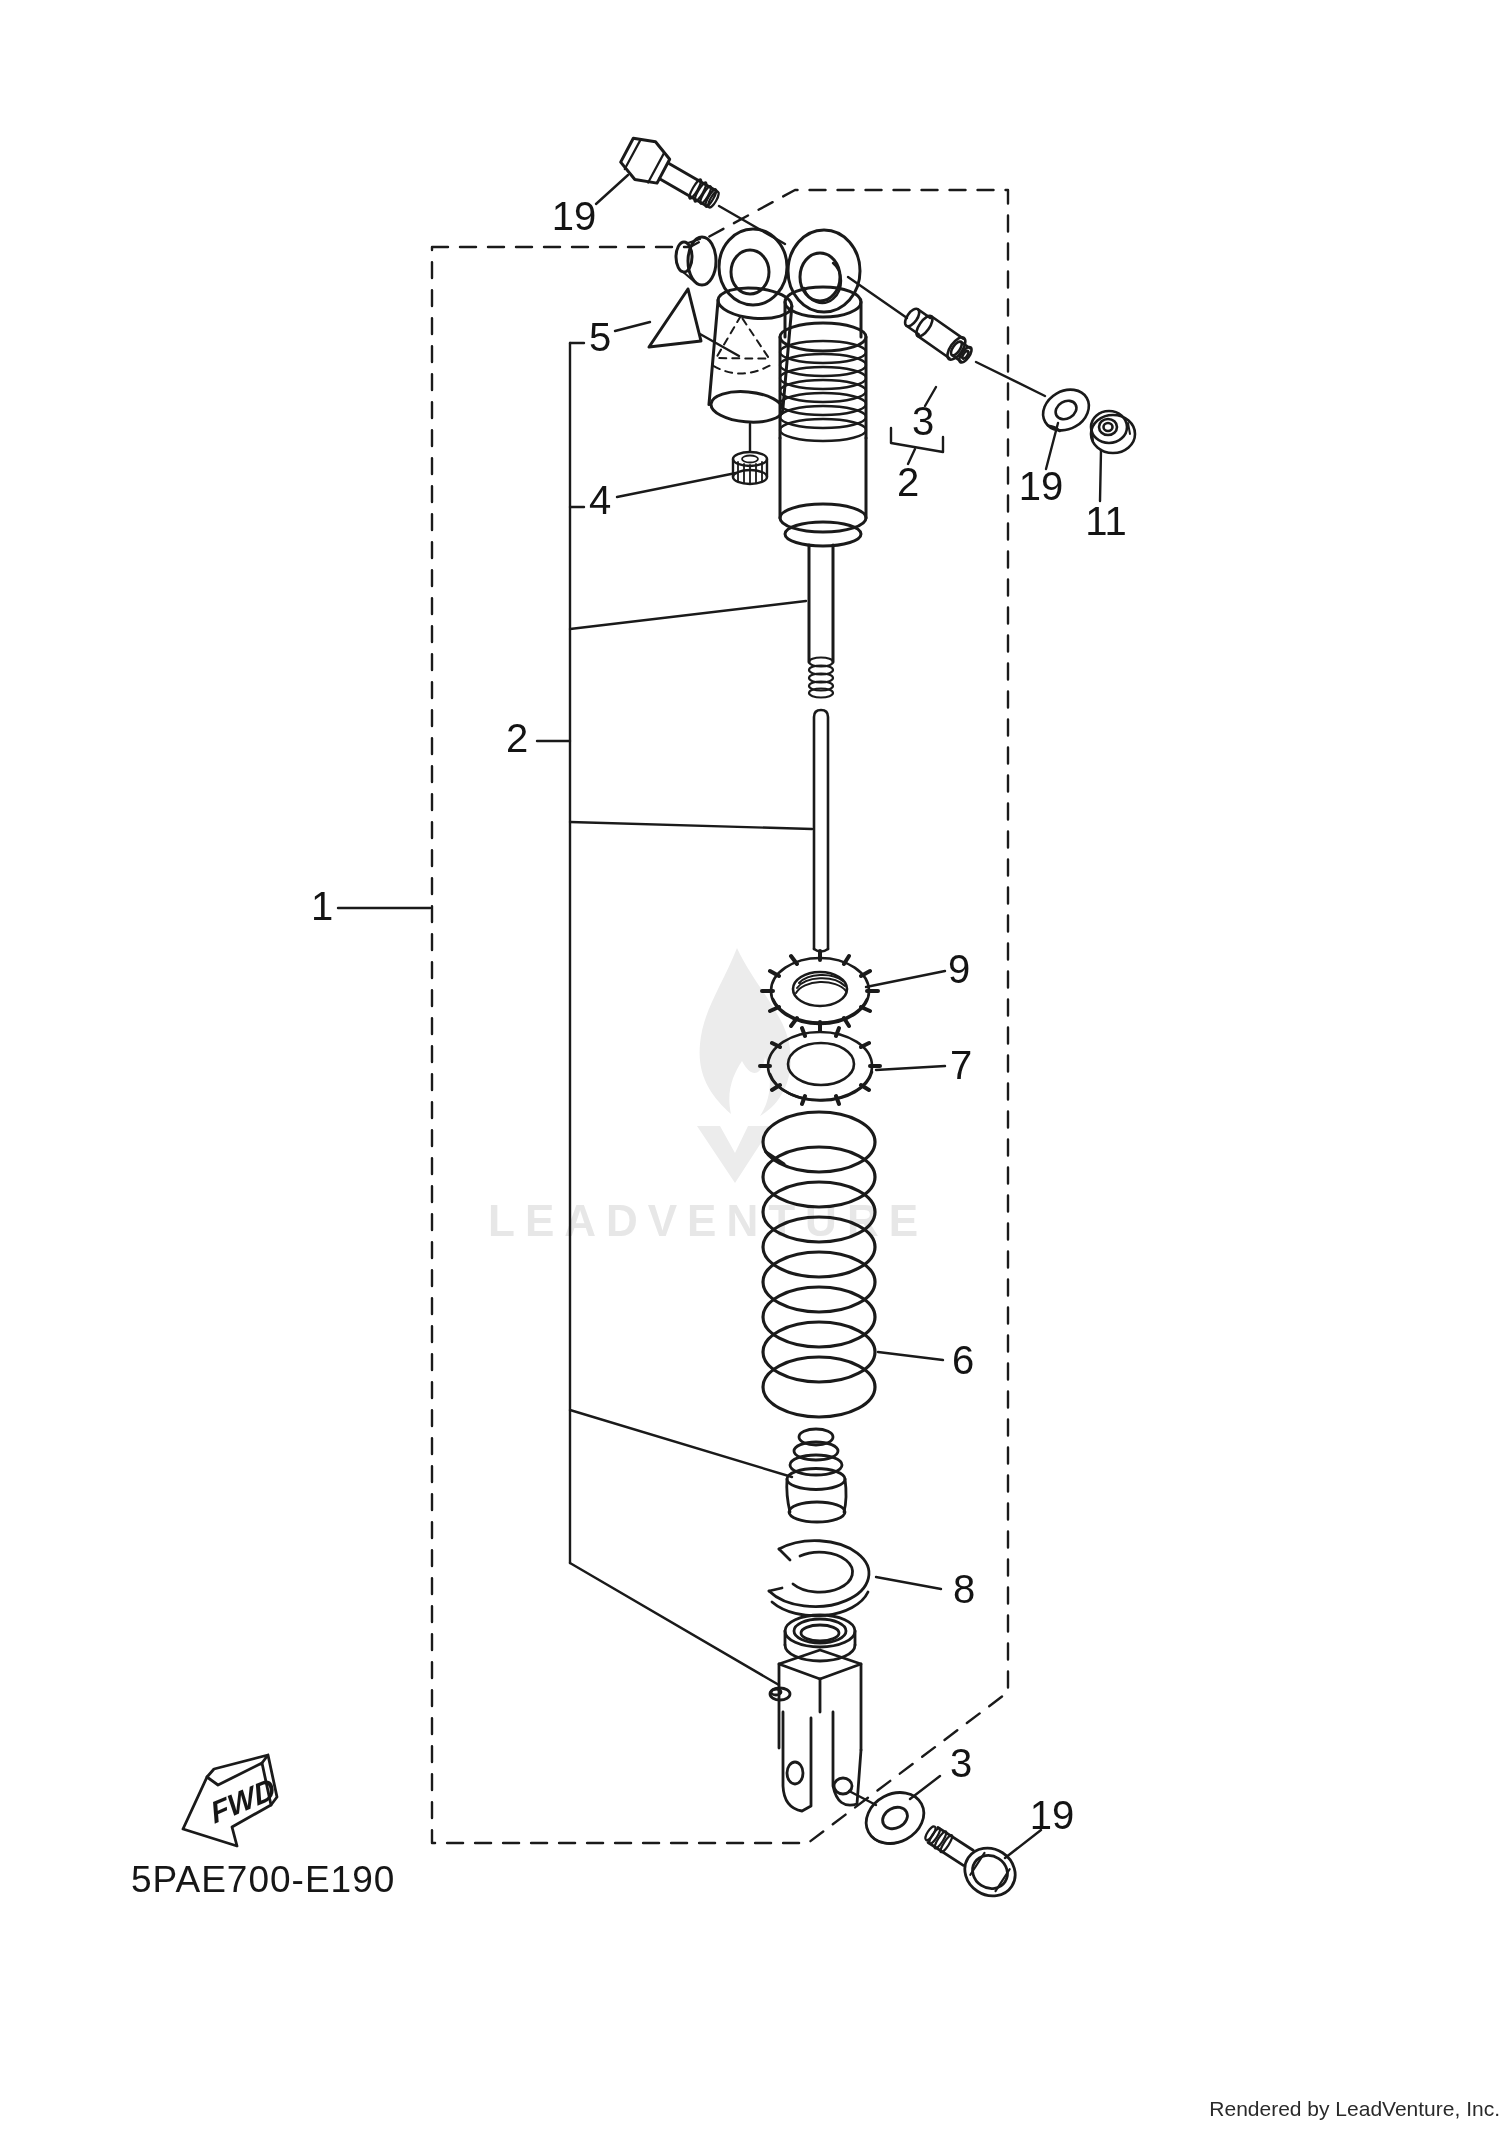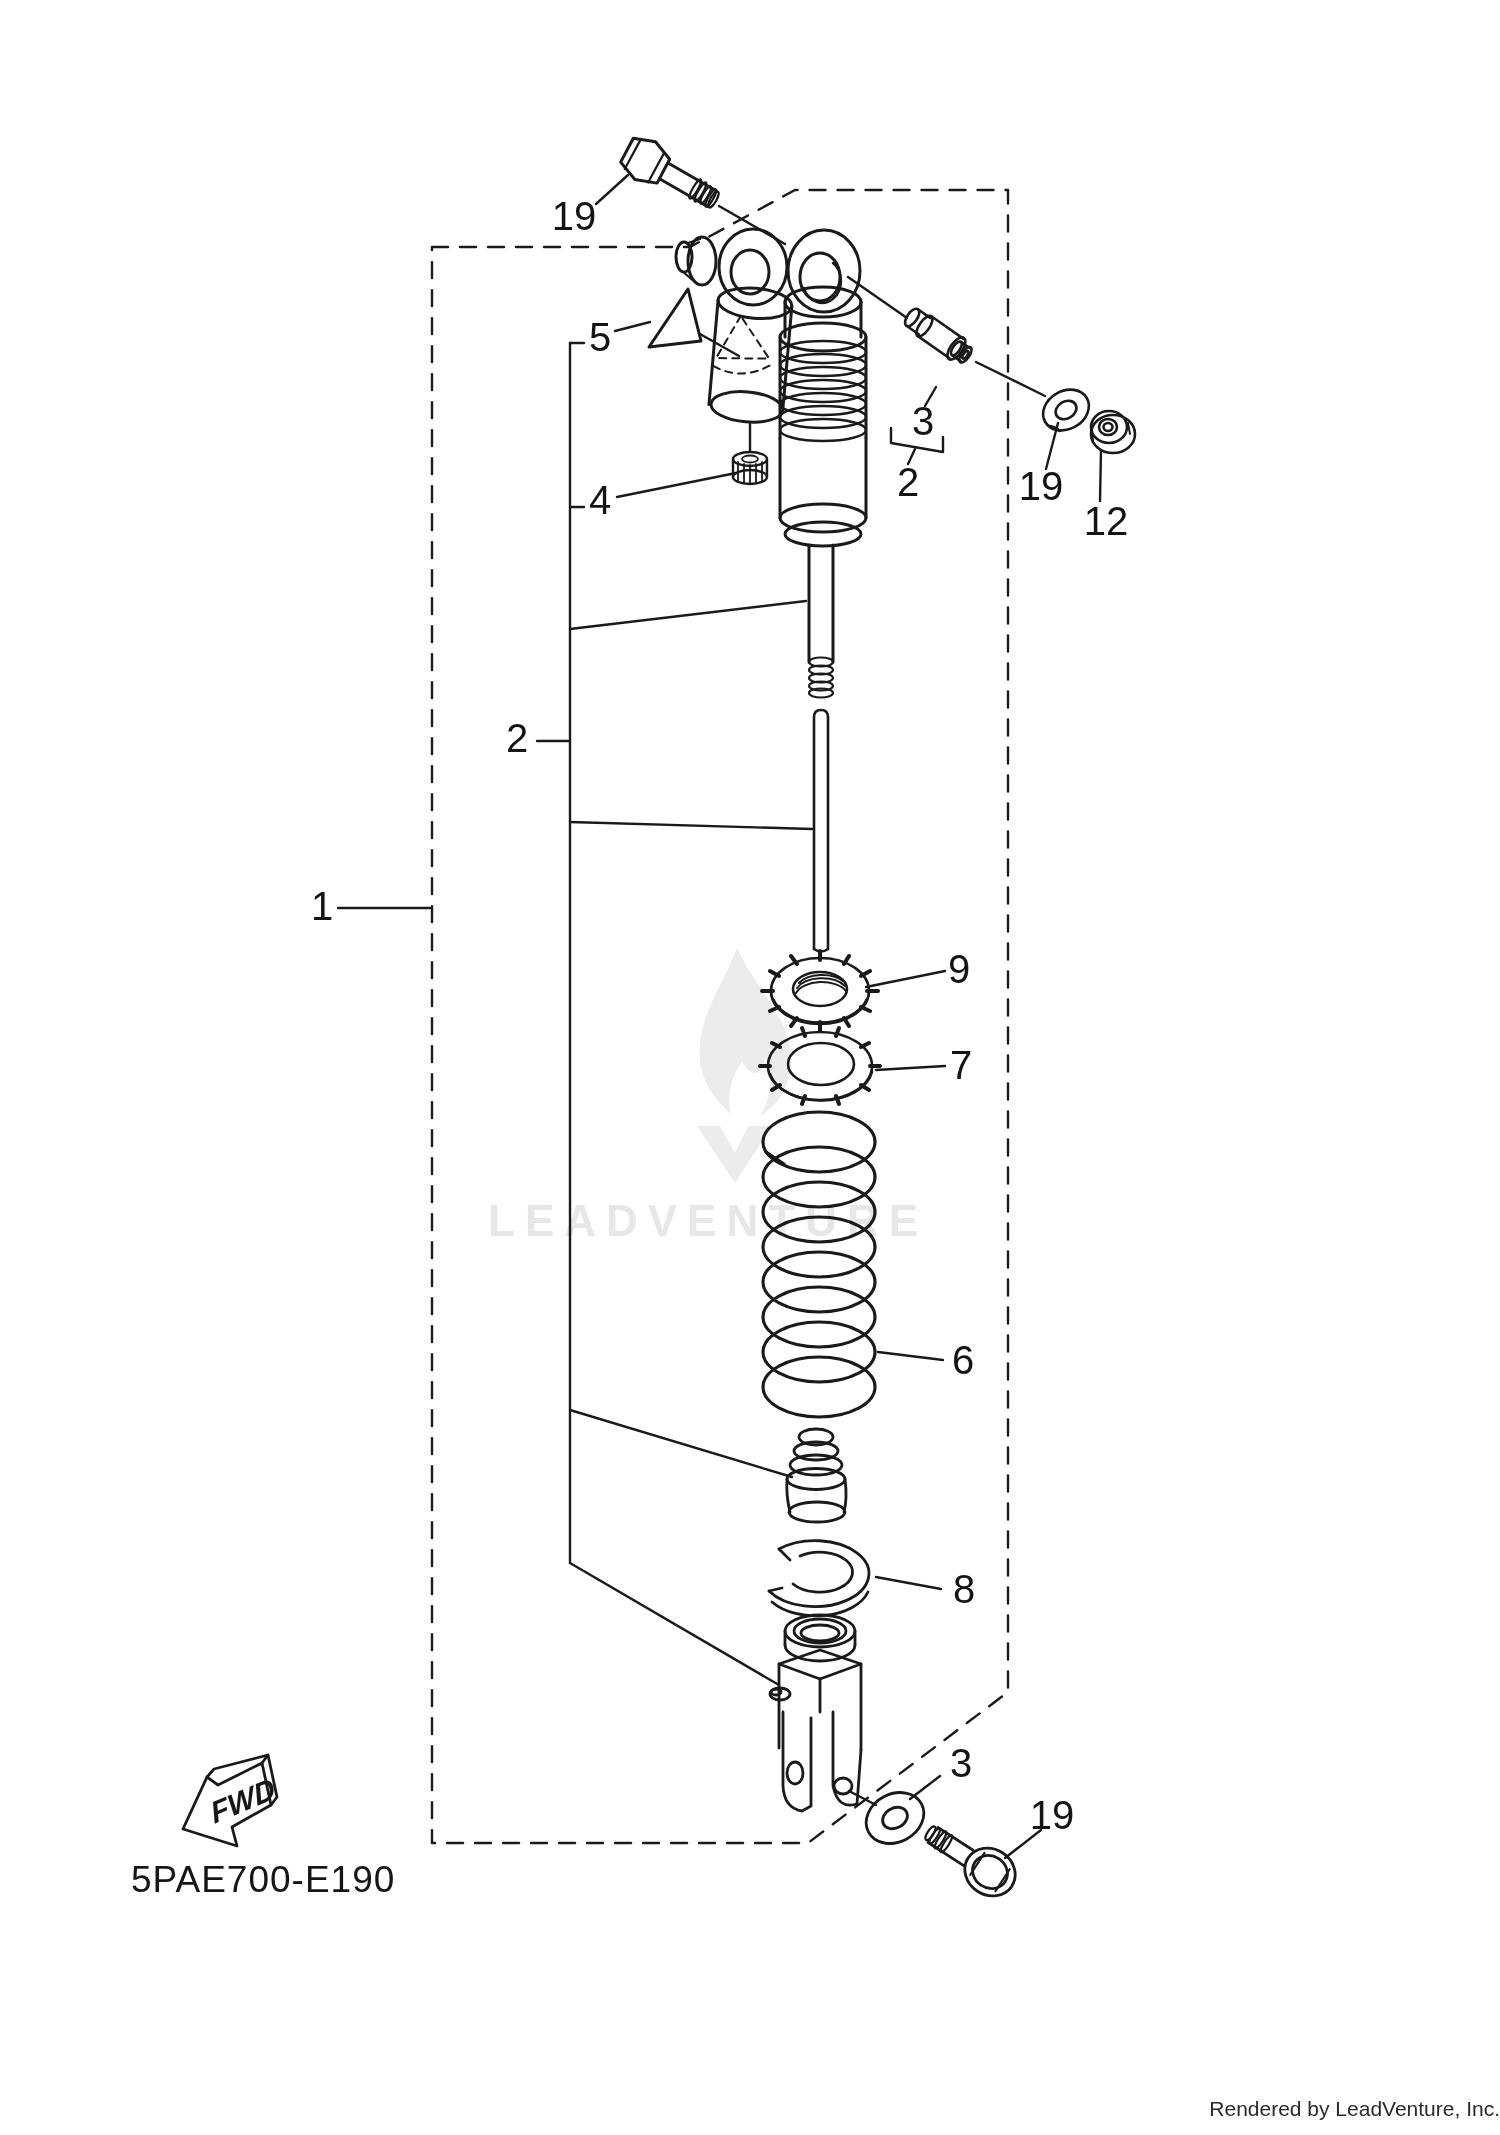--- a/index.html
+++ b/index.html
@@ -286,20 +286,20 @@
   <div class="callout" style="left:908px;top:482px">2</div>
   <div class="callout" style="left:923px;top:421px">3</div>
   <div class="callout" style="left:600px;top:500px">4</div>
   <div class="callout" style="left:600px;top:337px">5</div>
   <div class="callout" style="left:963px;top:1360px">6</div>
   <div class="callout" style="left:961px;top:1065px">7</div>
   <div class="callout" style="left:964px;top:1589px">8</div>
   <div class="callout" style="left:959px;top:969px">9</div>
   <div class="callout" style="left:574px;top:216px">19</div>
   <div class="callout" style="left:1041px;top:486px">19</div>
-  <div class="callout" style="left:1106px;top:521px">12</div>
+  <div class="callout" style="left:1106px;top:521px">11</div>
   <div class="callout" style="left:1052px;top:1815px">19</div>
   <div class="callout" style="left:961px;top:1763px">3</div>
 
   <div class="fwd-label">FWD</div>
   <div class="part-code">5PAE700-E190</div>
   <div class="rendered-by">Rendered by LeadVenture, Inc.</div>
 </div>
 
 </body></html>

